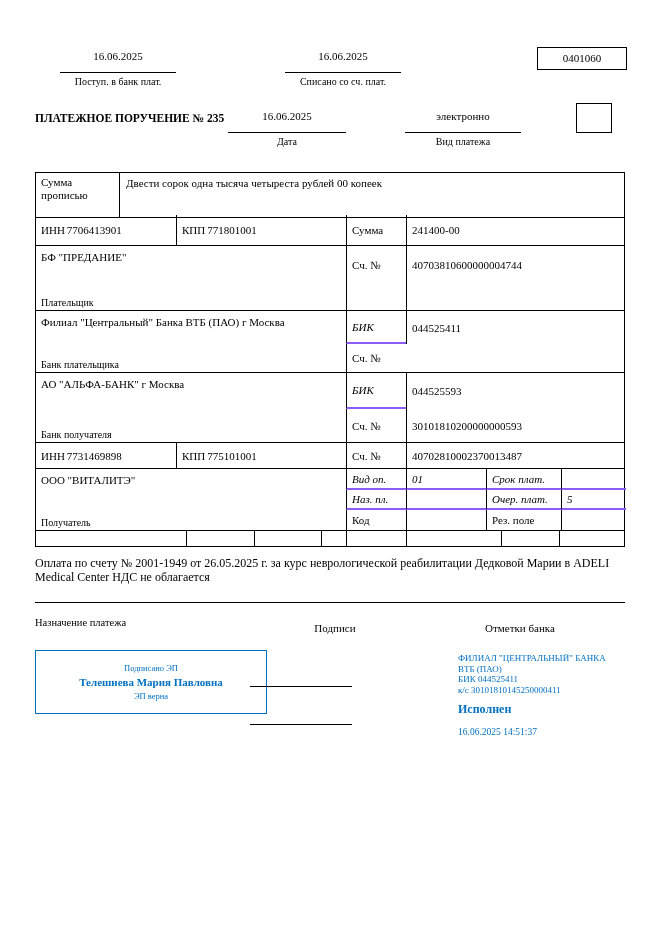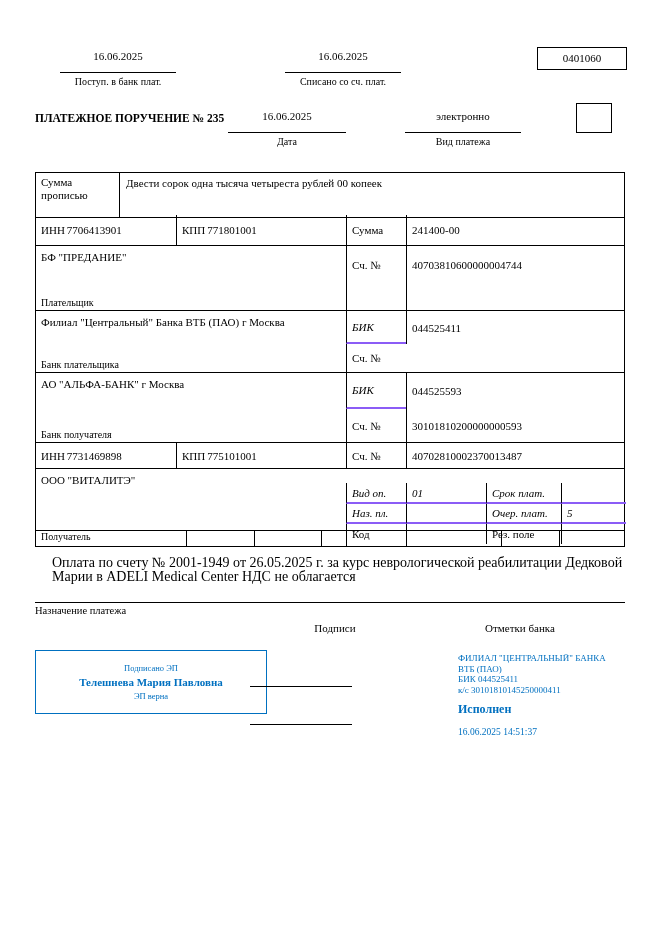--- a/index.html
+++ b/index.html
@@ -44,26 +44,26 @@
   .cell { display:flex; align-items:center; padding:0 5px; overflow:hidden; white-space:nowrap; }
   .cell.bl { border-left:1px solid #000; }
   .cell.bb { border-bottom:2px solid #8b5cf6;font-style:italic; }
   .cell.gap12 { gap:2px; }
   .cell.topalign { align-items:flex-start; padding-top:13px; }
   .namecell { position:relative; display:block; padding:5px 5px 0 5px; }
   .namecell .secname { position:absolute; left:5px; bottom:2px; font-size:10px; }
   .right2 { display:grid; grid-template-columns:60px 220px; }
   .r3 .right2 { grid-template-rows:33px 28px; }
   .r4 .right2 { grid-template-rows:36px 33px; }
-  .right6 { display:grid; grid-template-columns:60px 80px 75px 65px; grid-template-rows:21px 20px 20px;margin-top:14px; }
-
-  
-  #purpose { left:52px; top:556px; width:590px; font-size:14px; line-height:14px; }
+  .right6 { display:grid; grid-template-columns:60px 80px 75px 65px; grid-template-rows:21px 20px 20px; }
+
+  
+  #purpose { left:35px; top:556px; width:590px; font-size:12px; line-height:14px; }
   #purposeline { left:35px; top:602px; width:590px; border-top:1px solid #000;
-                 font-size:10.5px; padding-top:2px; }
+                 font-size:10.5px; padding-top:14px; }
 
   
   #signslbl { left:255px; top:622px; width:160px; text-align:center; font-size:11px; }
   #markslbl { left:438px; top:622px; width:164px; text-align:center; font-size:11px; }
 
   
   #esign { left:35px; top:650px; width:232px; height:64px; border:1px solid #0070C0; color:#0070C0;
            display:flex; flex-direction:column; justify-content:center; align-items:center;
            gap:3px; text-align:center; }
   #esign .es-small { font-size:8.5px; }

